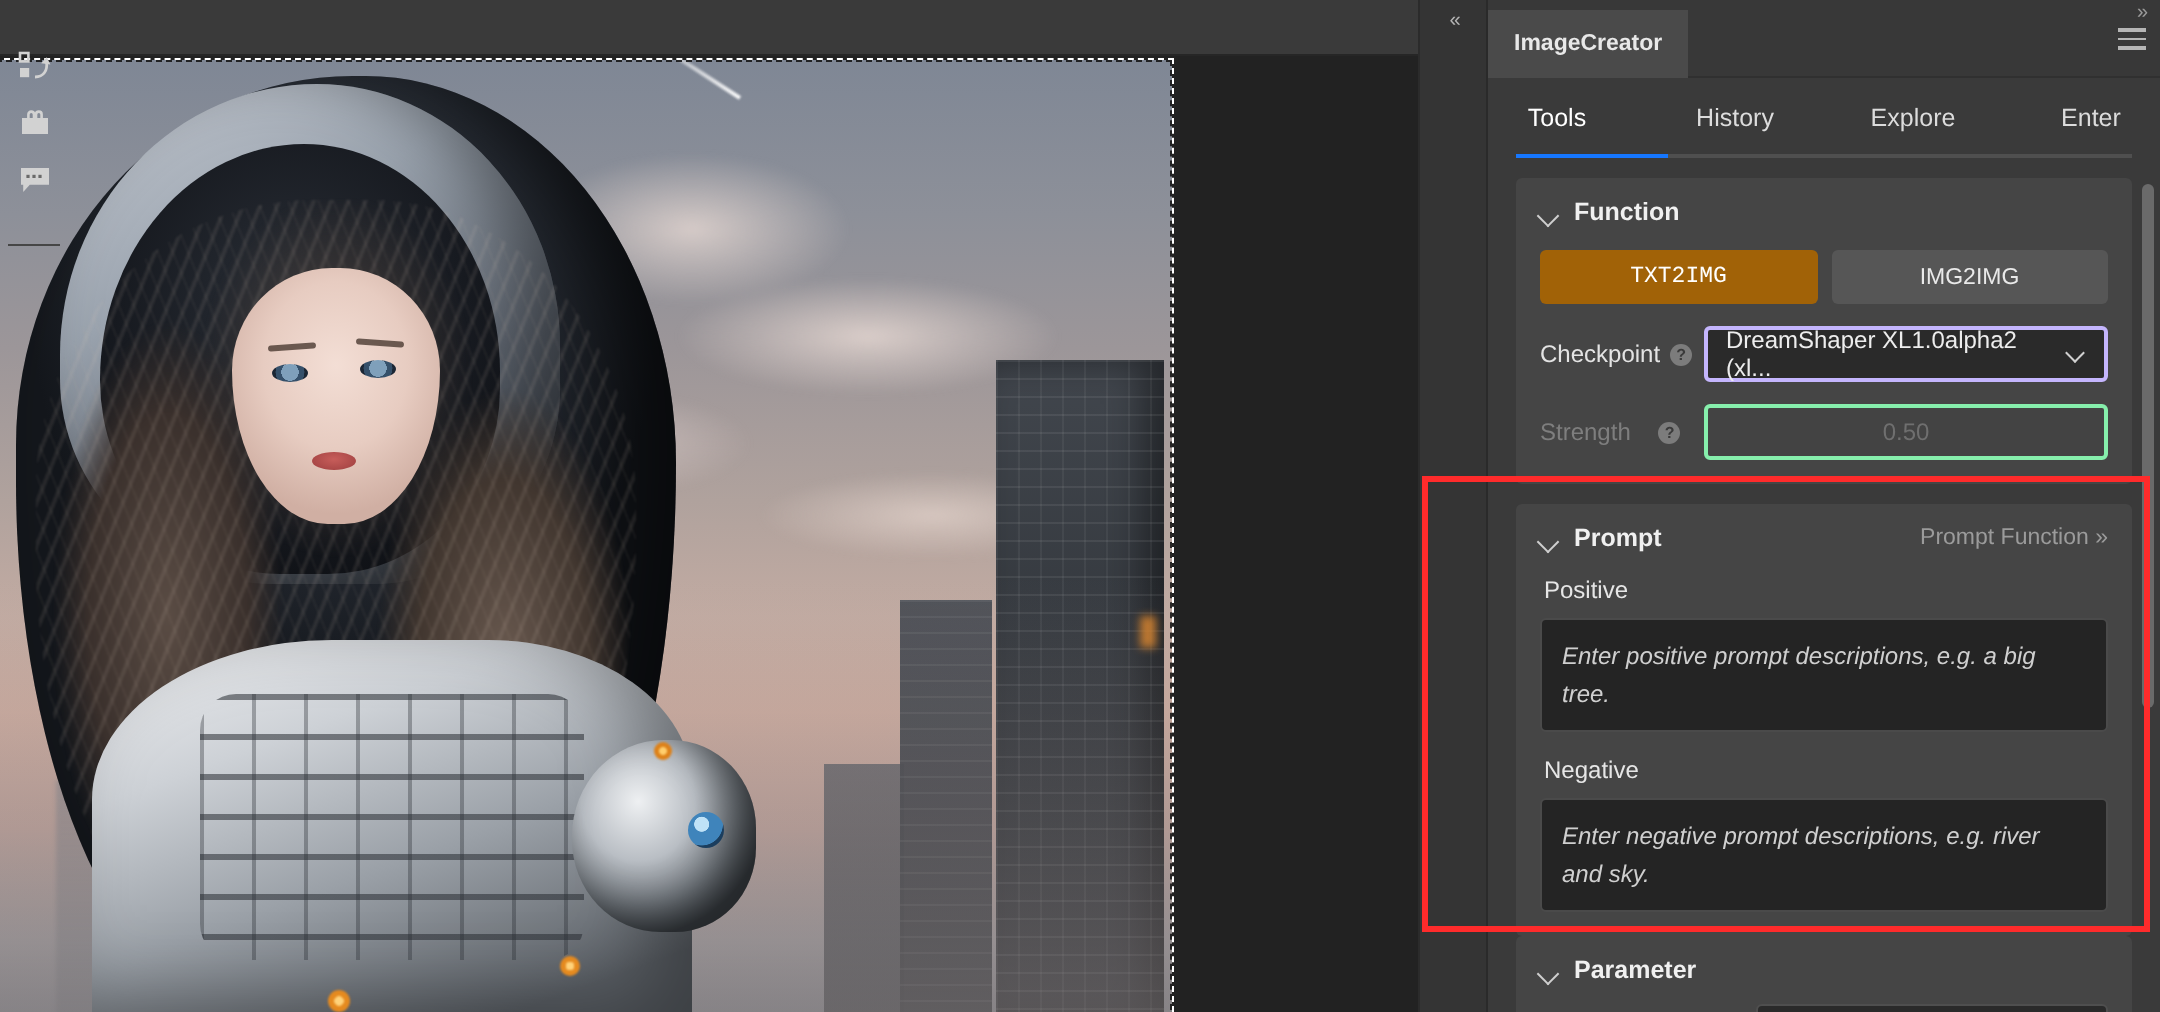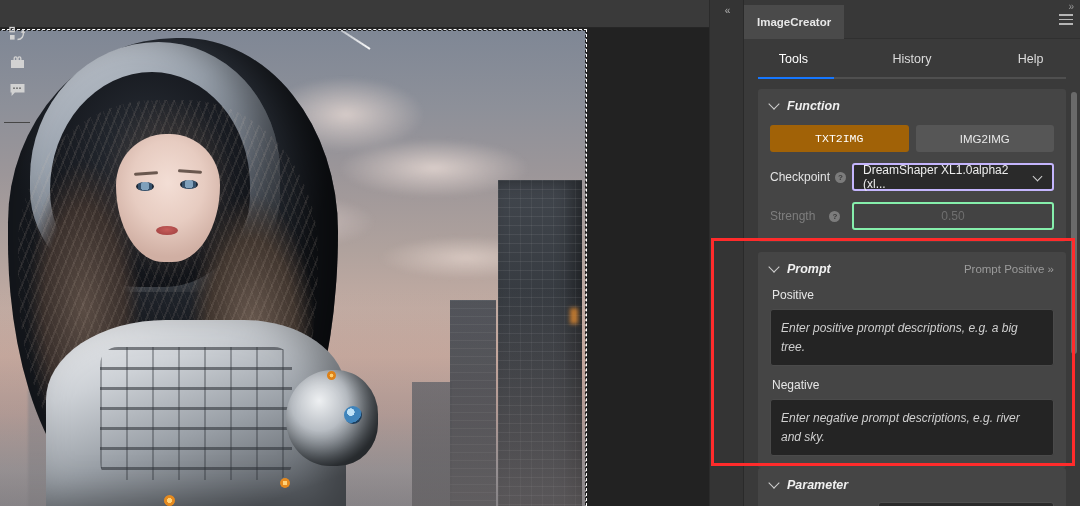--- a/index.html
+++ b/index.html
@@ -213,21 +213,21 @@
   .tab-track { position:absolute; left:14px; right:14px; bottom:0; height:2px; background:#4f4f4f; }
   .tab-ink { position:absolute; left:14px; bottom:0; height:2px; width:76px; background:#1677ff; }
 
   .scrollarea {
     position:absolute; left:0; top:79px; width:336px; height:427px; overflow:hidden;
   }
   .card {
     margin:10px 14px 0 14px; background:#454545; border-radius:3px; padding:10px 12px 12px 12px;
   }
   .sect-head { display:flex; align-items:center; justify-content:space-between; }
-  .sect-title { display:flex; align-items:flex-start; gap:7px; color:#f0f0f0; font-size:12.5px; font-weight:bold;font-style:italic; }
+  .sect-title { display:flex; align-items:flex-end; gap:7px; color:#f0f0f0; font-size:12.5px; font-weight:bold; }
   .chev { width:10px; height:10px; display:inline-block; position:relative; }
   .chev::before{
     content:""; position:absolute; left:0; top:1px; width:7px; height:7px;
     border-right:1.6px solid #cfcfcf; border-bottom:1.6px solid #cfcfcf;
     transform: rotate(45deg);
   }
   .sect-link { color:#9b9b9b; font-size:11.5px; cursor:pointer; }
 
   .seg-row { display:flex; gap:7px; margin-top:12px; }
   .seg {
@@ -376,21 +376,22 @@
       <div class="panel-menu">
         <i></i>
         <i></i>
         <i></i>
       </div>
     </div>
 
     <div class="tabs">
       <div class="tab active">Tools</div>
       <div class="tab">History</div>
-      <div class="tab">Help</div>
+      <div class="tab">Explore</div>
+      <div class="tab">Enter</div>
       <div class="tab-track"></div>
       <div class="tab-ink"></div>
     </div>
 
     <div class="scrollarea">
 
       <div class="card">
         <div class="sect-head">
           <div class="sect-title">
             <span class="chev"></span>
@@ -424,21 +425,21 @@
           </div>
         </div>
       </div>
 
       <div class="card">
         <div class="sect-head">
           <div class="sect-title">
             <span class="chev"></span>
             <span>Prompt</span>
           </div>
-          <div class="sect-link">Prompt Positive »</div>
+          <div class="sect-link">Prompt Function »</div>
         </div>
 
         <div class="sub-label">Positive</div>
         <div class="textarea">Enter positive prompt descriptions, e.g. a big tree.</div>
 
         <div class="sub-label">Negative</div>
         <div class="textarea">Enter negative prompt descriptions, e.g. river and sky.</div>
       </div>
 
       <div class="card param-stub">

